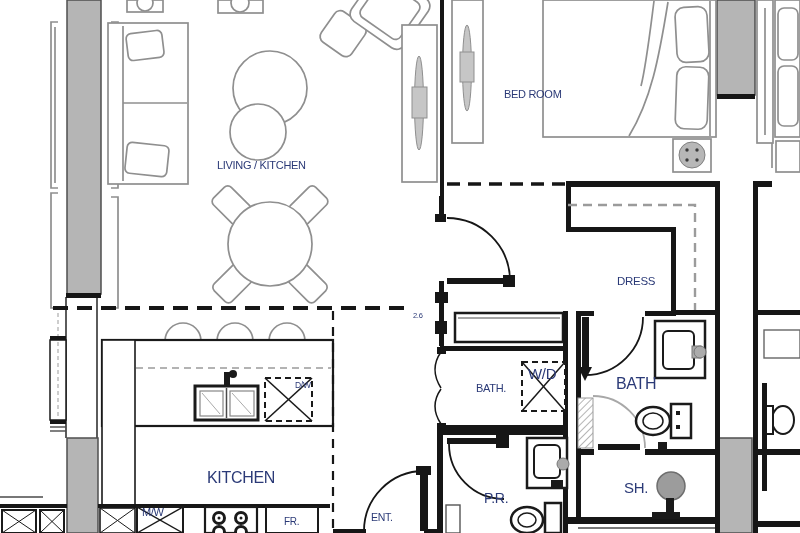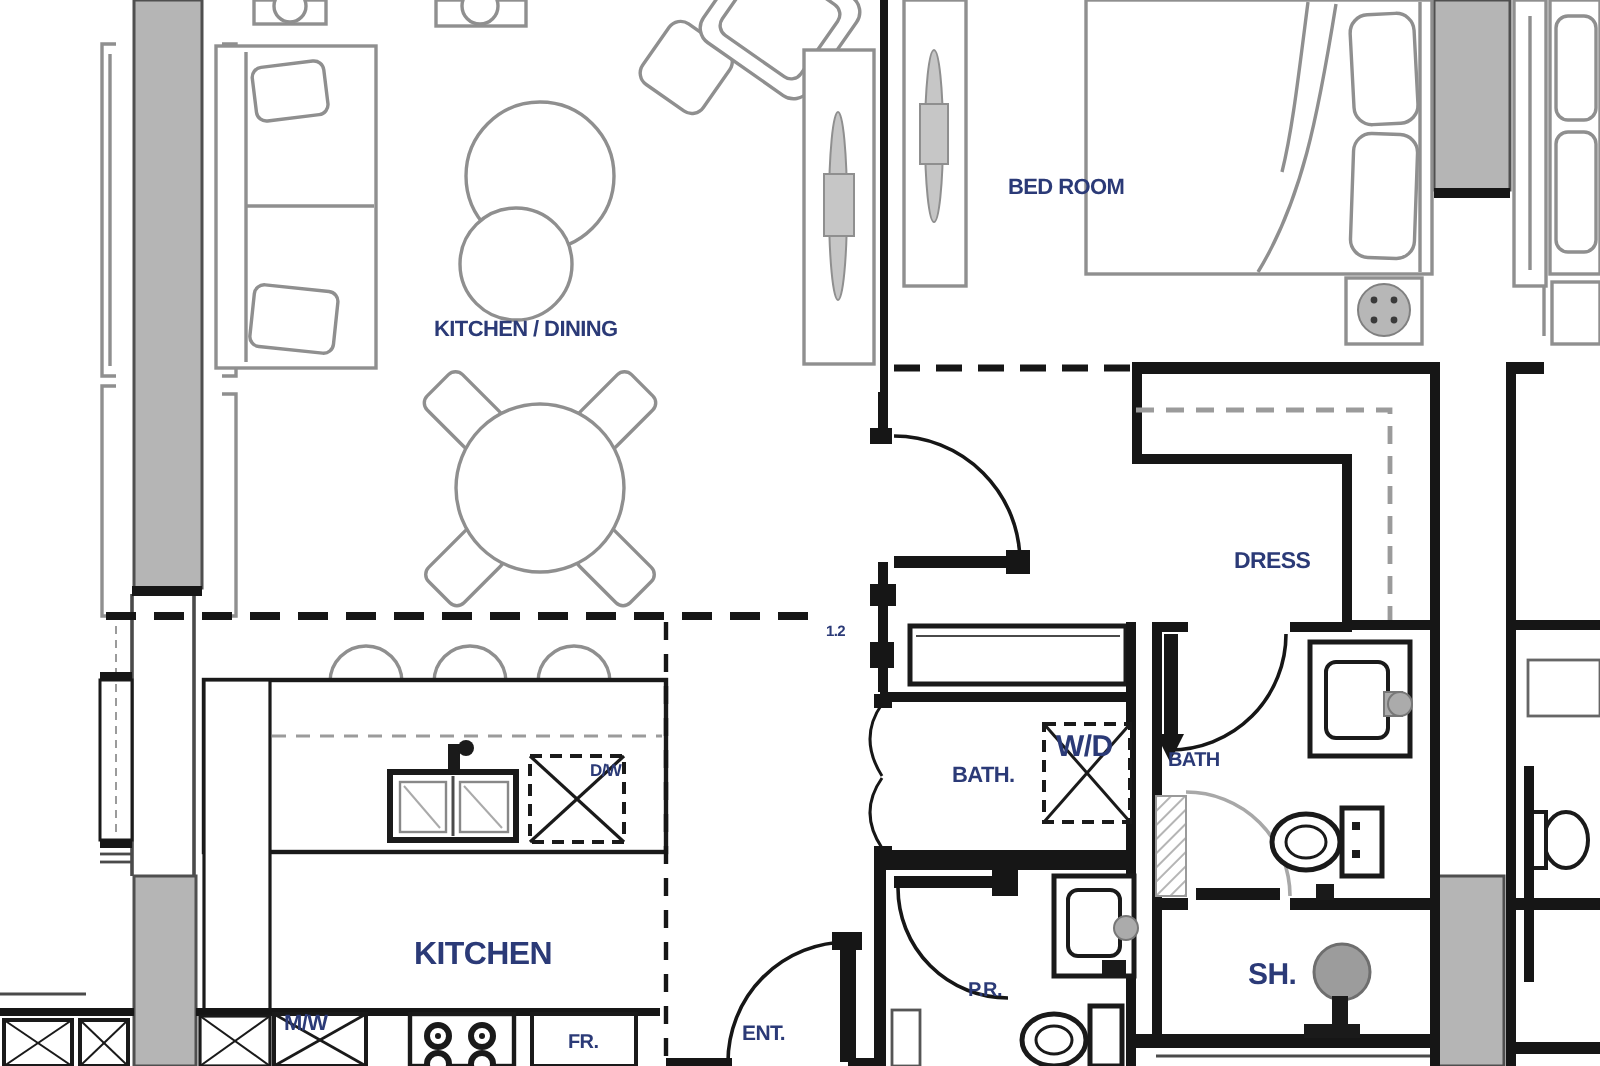--- a/index.html
+++ b/index.html
@@ -2,21 +2,21 @@
 <html style="--paper: #ffffff; --wall: #161616; --column: #b5b5b5; --columnEdge: #4f4f4f; --furniture: #8f8f8f; --fixture: #1a1a1a; --dashGray: #9b9b9b; --handle: #c6c6c6; --drain: #9c9c9c; --label: #2b3a77;"><head>
 <meta charset="utf-8">
 <style>
   html,body{margin:0;padding:0;background:#fff;}
   .plan{
     position:relative;width:800px;height:533px;background:var(--paper,#fff);
     overflow:hidden;font-family:"Liberation Sans","DejaVu Sans",sans-serif;
   }
   .plan svg{position:absolute;left:0;top:0;}
   .lbl{
-    position:absolute;color:var(--label,#2b3a77);font-weight:bold;
+    position:absolute;color:var(--label,#2b3a77);font-weight:normal;
     letter-spacing:-0.3px;white-space:nowrap;line-height:1;
   }
   
   .wl{fill:var(--wall,#161616);}
   .wline{stroke:var(--wall,#161616);fill:none;}
   .gray{fill:var(--column,#b5b5b5);stroke:var(--columnEdge,#4f4f4f);stroke-width:1.5;}
   .furn{stroke:var(--furniture,#8f8f8f);fill:#fff;stroke-width:1.7;}
   .furnl{stroke:var(--furniture,#8f8f8f);fill:none;stroke-width:1.7;}
   .fixs{stroke:var(--fixture,#1a1a1a);fill:#fff;}
   .fixn{stroke:var(--fixture,#1a1a1a);fill:none;}
@@ -307,28 +307,28 @@
   </g>
   <g>
     <rect class="fixf" x="652" y="512" width="28" height="7"></rect>
     <rect class="fixf" x="666" y="498" width="8" height="16"></rect>
   </g>
   <g>
     <rect x="446" y="505" width="14" height="28" fill="#fff" stroke="#555" stroke-width="1.4"></rect>
   </g>
 </svg>
 
-  <span class="lbl" style="left:217px;top:160px;font-size:11px">KITCHEN / DINING</span>
+  <span class="lbl" style="left:217px;top:160px;font-size:11px">LIVING / KITCHEN</span>
   <span class="lbl" style="left:504px;top:89px;font-size:11px">BED ROOM</span>
   <span class="lbl" style="left:617px;top:276px;font-size:11.5px">DRESS</span>
   <span class="lbl" style="left:476px;top:383px;font-size:11px">BATH.</span>
-  <span class="lbl" style="left:584px;top:376px;font-size:10px">BATH</span>
+  <span class="lbl" style="left:616px;top:376px;font-size:16px">BATH</span>
   <span class="lbl" style="left:624px;top:480px;font-size:15px">SH.</span>
-  <span class="lbl" style="left:484px;top:491px;font-size:10px">P.R.</span>
+  <span class="lbl" style="left:484px;top:491px;font-size:14px">P.R.</span>
   <span class="lbl" style="left:371px;top:512px;font-size:10.5px">ENT.</span>
   <span class="lbl" style="left:207px;top:470px;font-size:16px">KITCHEN</span>
 
   <span class="lbl" style="left:528px;top:366px;font-size:15px">W/D</span>
   <span class="lbl" style="left:295px;top:381px;font-size:8.5px">D/W</span>
   <span class="lbl" style="left:142px;top:507px;font-size:11px">M/W</span>
   <span class="lbl" style="left:284px;top:517px;font-size:10px">FR.</span>
-  <span class="lbl" style="left:413px;top:312px;font-size:7.5px">1.2</span>
+  <span class="lbl" style="left:413px;top:312px;font-size:7.5px">2.6</span>
 </div>
 
 </body></html>

